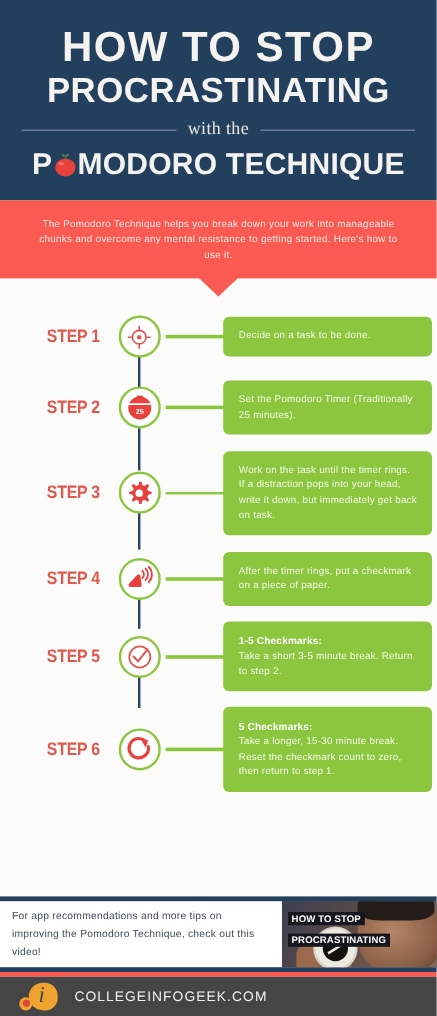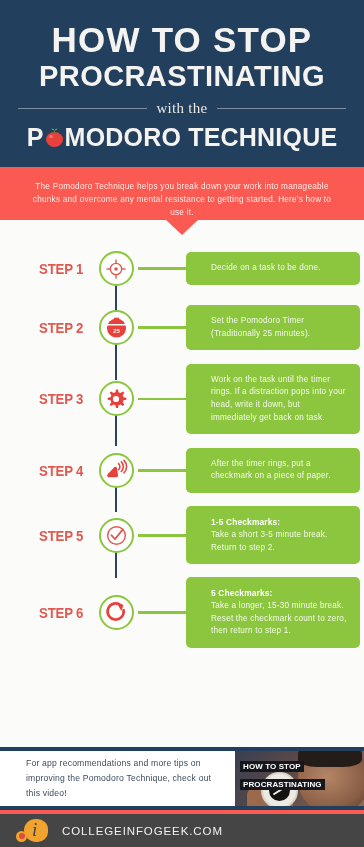--- a/index.html
+++ b/index.html
@@ -93,21 +93,21 @@
   }
   .tomato-leaf {
     position: absolute;
     left: 6px; top: 0px;
     width: 7px; height: 6px;
   }
 
   
   .intro {
     background: #fa5a51;
-    padding: 13px 30px 0 30px;
+    padding: 13px 30px 12px 30px;
     position: relative;
   }
   .intro-text {
     color: #ffe9e6;
     font-size: 8.2px;
     line-height: 1.62;
     letter-spacing: 0.25px;
     text-align: center;
   }
   .intro-arrow {
@@ -179,21 +179,21 @@
     background: #8cc63e;
     flex: none;
     width: 50px;
     margin-left: -2px;
     z-index: 2;
   }
   .step-box {
     background: #8cc63e;
     border-radius: 5px;
     color: #ffffff;
-    padding: 10px 12px 10px 25px;
+    padding: 10px 12px 10px 13px;
     box-sizing: border-box;
     width: 174px;
     flex: none;
     margin-left: -2px;
   }
   .step-box-heading {
     font-weight: bold;
     font-size: 8.4px;
     letter-spacing: 0.15px;
     line-height: 1.5;
@@ -224,21 +224,20 @@
   }
   .cta-text {
     flex: 1;
     display: flex;
     align-items: center;
     padding: 0 14px 0 10px;
     font-size: 8.6px;
     line-height: 1.72;
     color: #3d4d5c;
     letter-spacing: 0.2px;
-    margin-left: 16px;
   }
   .cta-thumb {
     width: 129px;
     flex: none;
     position: relative;
     overflow: hidden;
     background: #2b2e3b;
   }
   .thumb-bg-a {
     position: absolute; inset: 0;

